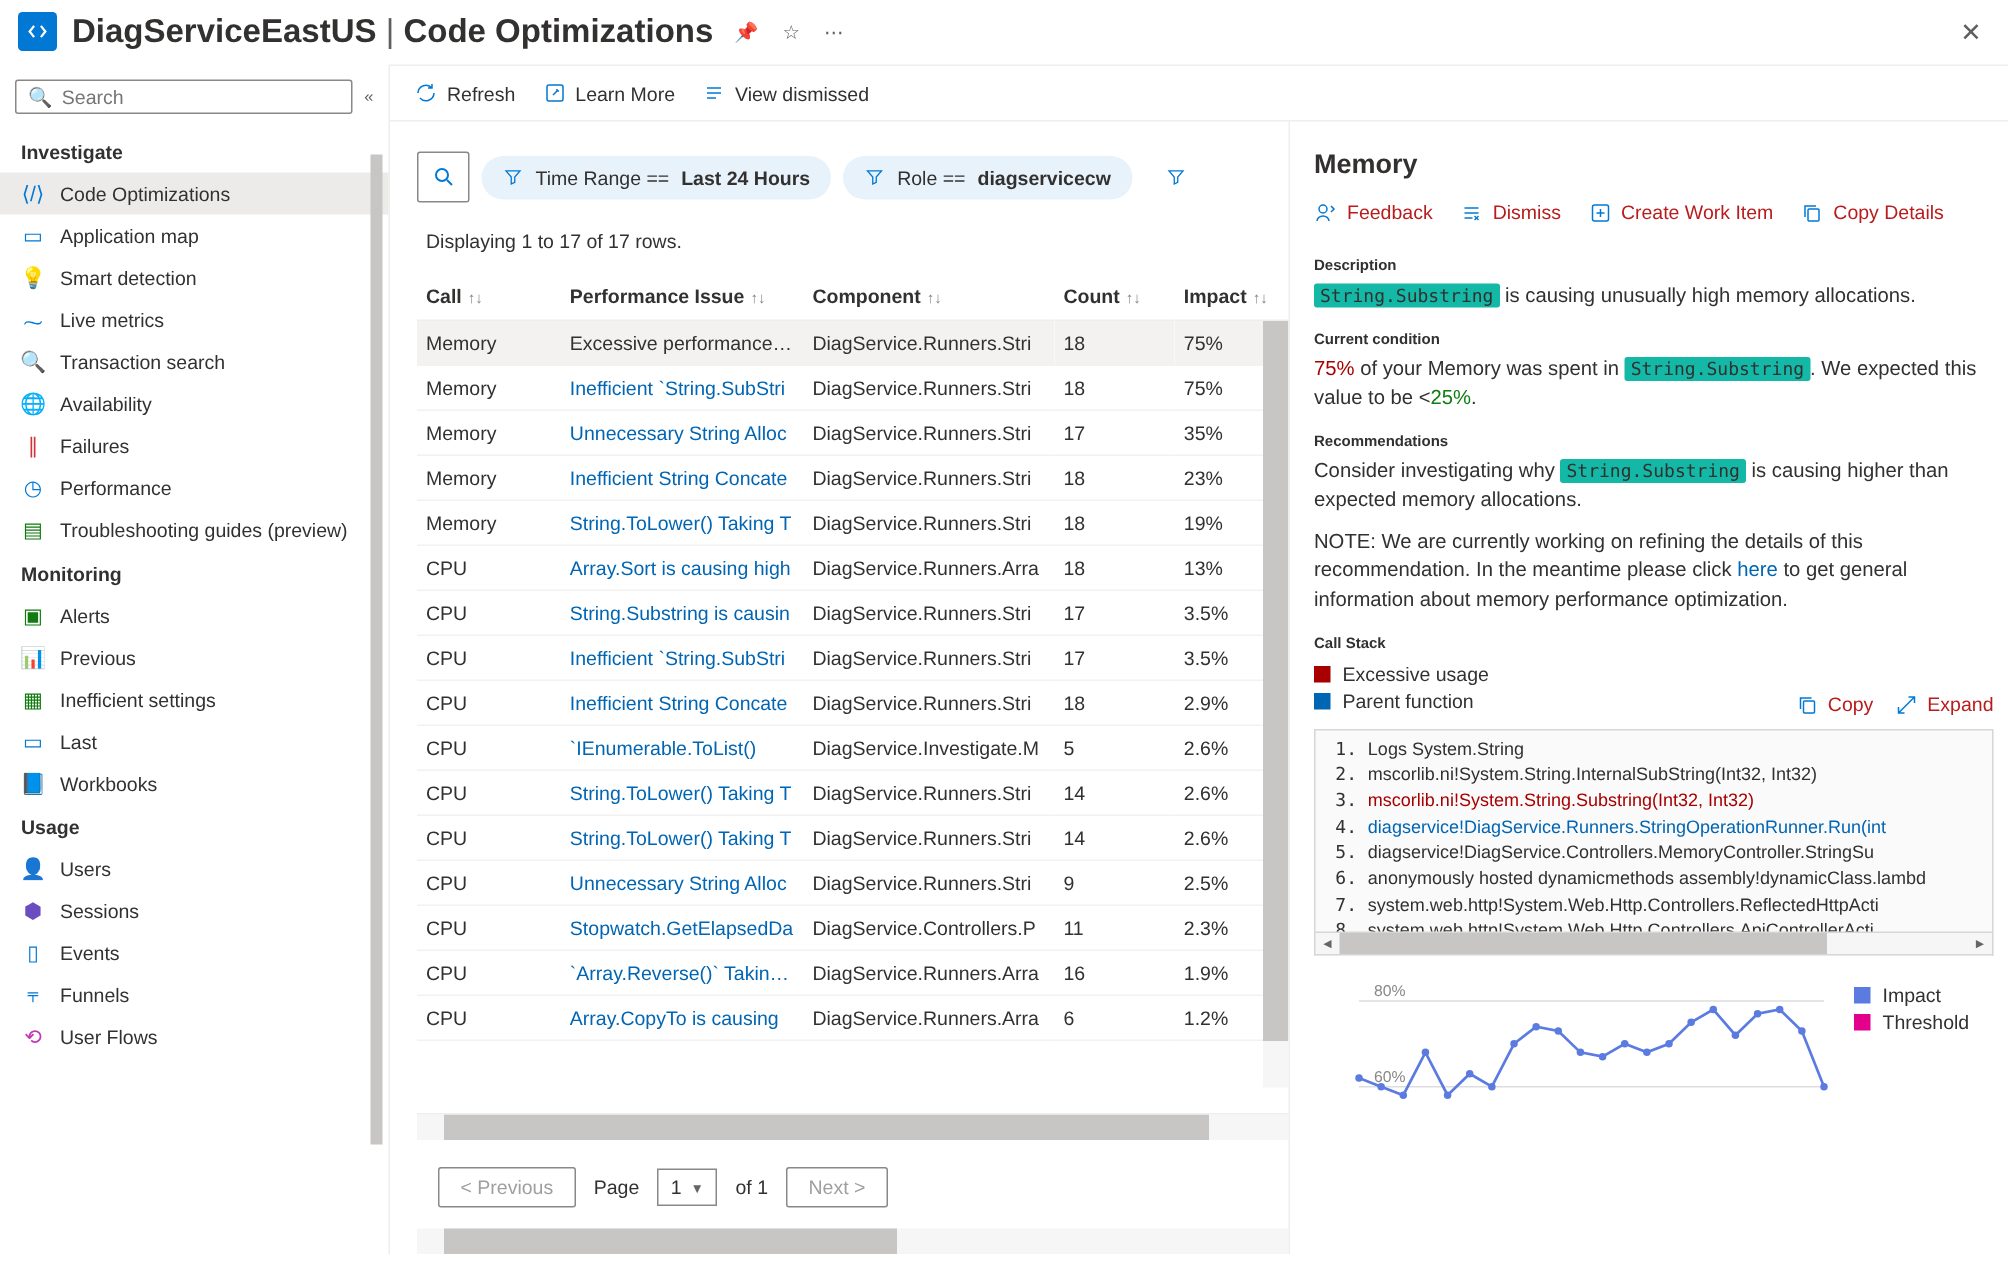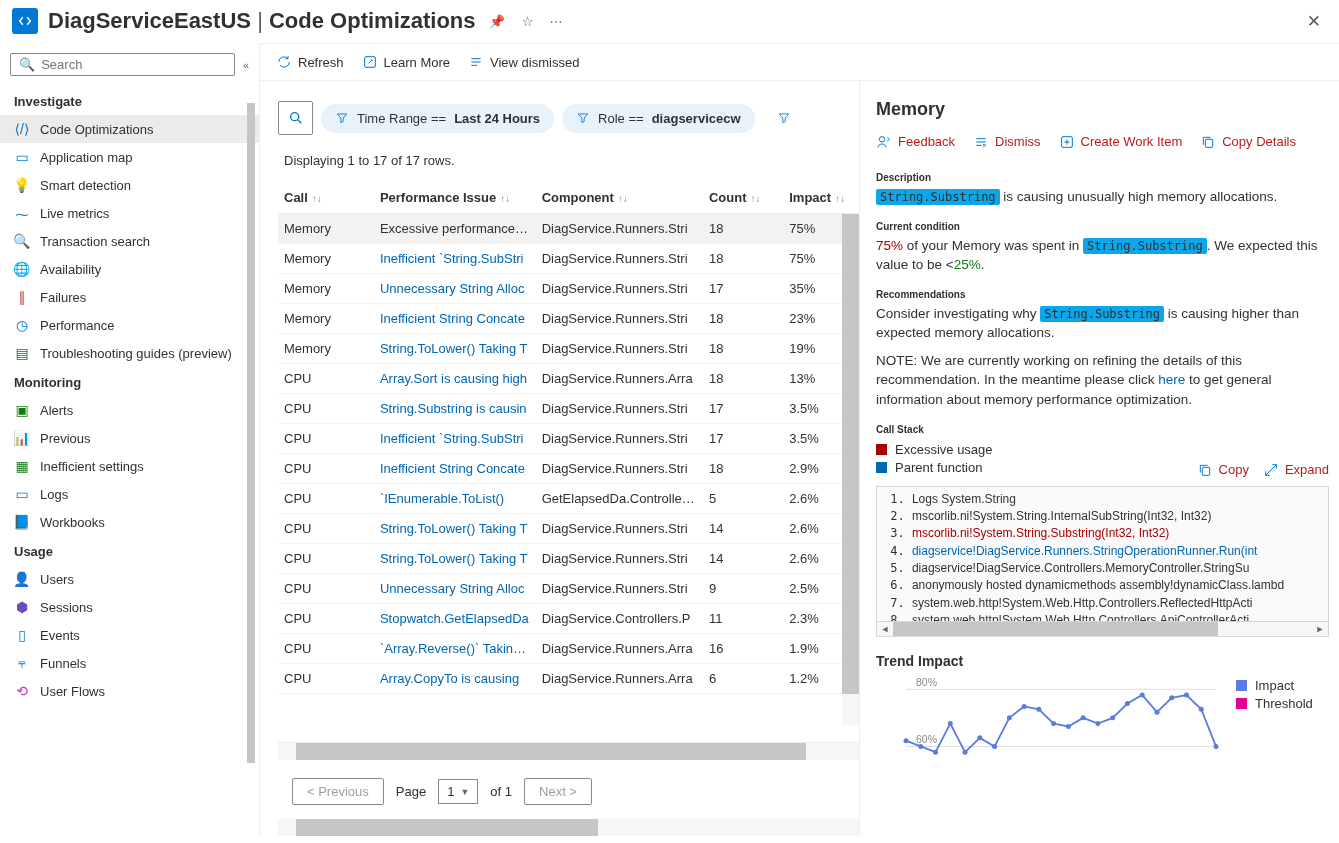--- a/index.html
+++ b/index.html
@@ -59,21 +59,21 @@
 .pg-sel{border:1px solid #8a8886;padding:4px 8px;display:flex;align-items:center;gap:6px}
 .lower-scroll{height:17px;background:#f6f6f6;display:flex;margin-top:2px;margin-right:0}
 .lower-scroll .thumb{height:100%;background:#c8c6c4;width:52%;margin-left:18px}
 .right-pane{width:480px;border-left:1px solid #eee;display:flex;flex-direction:column;padding:18px 10px 0 16px;position:relative;overflow:hidden}
 .rp-title{font-size:18px;font-weight:600;margin-bottom:14px}
 .rp-actions{display:flex;gap:18px;margin-bottom:16px}
 .rp-act{display:flex;align-items:flex-start;gap:6px;color:#b91c1c;cursor:pointer;font-size:13px}
 .rp-act svg{width:16px;height:16px;stroke:#0078d4;fill:none;stroke-width:1.5}
 .rp-h{font-weight:600;font-size:10px;margin-bottom:4px;margin-top:6px}
 .rp-p{font-size:13.5px;color:#323130;line-height:1.45;margin-bottom:8px}
-code{font-family:Consolas,monospace;font-size:12px;background:#0ea5e9;padding:1px 4px;border-radius:2px;color:#323130}
+code{font-family:Consolas,monospace;font-size:12px;background:#14b8a6;padding:1px 4px;border-radius:2px;color:#323130}
 .pct-red{color:#a80000}
 .pct-green{color:#107c10}
 a.inline{color:#0065b3;cursor:pointer;text-decoration:none}
 .legend-row{display:flex;align-items:center;gap:8px;font-size:13px;margin:3px 0}
 .swatch{width:11px;height:11px}
 .stack-tools{display:flex;gap:14px;margin-left:auto}
 .callstack{border:1px solid #d6d6d6;background:#fafafa;font-family:Consolas,monospace;font-size:12px;line-height:1.45;white-space:pre;overflow:hidden;margin-top:8px;padding:4px 6px;height:136px}
 .cs-red{color:#a80000}
 .cs-blue{color:#0065b3}
 .cs-scroll{height:15px;background:#f6f6f6;border:1px solid #d6d6d6;border-top:none;display:flex;margin-bottom:10px}
@@ -162,21 +162,21 @@
         <div class="nav-item">
           <span class="nav-icon" style="color:#0078d4">📊</span>
           <span>Previous</span>
         </div>
         <div class="nav-item">
           <span class="nav-icon" style="color:#107c10">▦</span>
           <span>Inefficient settings</span>
         </div>
         <div class="nav-item">
           <span class="nav-icon" style="color:#0078d4">▭</span>
-          <span>Logs</span>
+          <span>Last</span>
         </div>
         <div class="nav-item">
           <span class="nav-icon" style="color:#0078d4">📘</span>
           <span>Workbooks</span>
         </div>
         <div class="section-title">Usage</div>
         <div class="nav-item">
           <span class="nav-icon" style="color:#0078d4">👤</span>
           <span>Users</span>
         </div>
@@ -329,21 +329,21 @@
                 <tr>
                   <td class="col-type">CPU</td>
                   <td class="col-issue link">Inefficient String Concate</td>
                   <td class="col-comp">DiagService.Runners.Stri</td>
                   <td class="col-count">18</td>
                   <td class="col-impact">2.9%</td>
                 </tr>
                 <tr>
                   <td class="col-type">CPU</td>
                   <td class="col-issue link">`IEnumerable<t>.ToList()</t></td>
-                  <td class="col-comp">GetElapsedDa.Controllers.M</td>
+                  <td class="col-comp">DiagService.Investigate.M</td>
                   <td class="col-count">5</td>
                   <td class="col-impact">2.6%</td>
                 </tr>
                 <tr>
                   <td class="col-type">CPU</td>
                   <td class="col-issue link">String.ToLower() Taking T</td>
                   <td class="col-comp">DiagService.Runners.Stri</td>
                   <td class="col-count">14</td>
                   <td class="col-impact">2.6%</td>
                 </tr>
@@ -493,21 +493,20 @@
  8. <span class="">system.web.http!System.Web.Http.Controllers.ApiControllerActi</span>
  9. </div>
         <div class="cs-scroll">
             <span class="arrow">◄</span>
             <div class="thumb"></div>
             <div style="flex:1"></div>
             <span class="arrow">►</span>
           </div>
 
         <div class="chart-block">
-          <div class="chart-title">Trend Impact</div>
           <div class="chart-area">
             <svg class="chart-svg" id="chart" viewBox="0 0 360 100" preserveAspectRatio="none">
                 <line x1="30" y1="14.285714285714292" x2="340" y2="14.285714285714292" stroke="#ddd"></line>
                 <line x1="30" y1="71.42857142857143" x2="340" y2="71.42857142857143" stroke="#ddd"></line>
                 <text x="40" y="11.285714285714292" class="axis-label">80%</text>
                 <text x="40" y="68.42857142857143" class="axis-label">60%</text>
                 <path d="M30,65.71428571428572 L44.76190476190476,71.42857142857143 L59.523809523809526,77.14285714285714 L74.28571428571428,48.57142857142858 L89.04761904761905,77.14285714285714 L103.80952380952381,62.857142857142854 L118.57142857142857,71.42857142857143 L133.33333333333331,42.85714285714286 L148.0952380952381,31.42857142857143 L162.85714285714286,34.28571428571429 L177.61904761904762,48.57142857142858 L192.38095238095238,51.42857142857143 L207.14285714285714,42.85714285714286 L221.9047619047619,48.57142857142858 L236.66666666666666,42.85714285714286 L251.42857142857142,28.57142857142857 L266.1904761904762,20 L280.95238095238096,37.142857142857146 L295.7142857142857,22.857142857142847 L310.4761904761905,20 L325.23809523809524,34.28571428571429 L340,71.42857142857143" stroke="#5b7be0" stroke-width="1.8" fill="none"></path>
                 <circle cx="30" cy="65.71428571428572" r="2.5" fill="#5b7be0"></circle>
                 <circle cx="44.76190476190476" cy="71.42857142857143" r="2.5" fill="#5b7be0"></circle>
                 <circle cx="59.523809523809526" cy="77.14285714285714" r="2.5" fill="#5b7be0"></circle>

